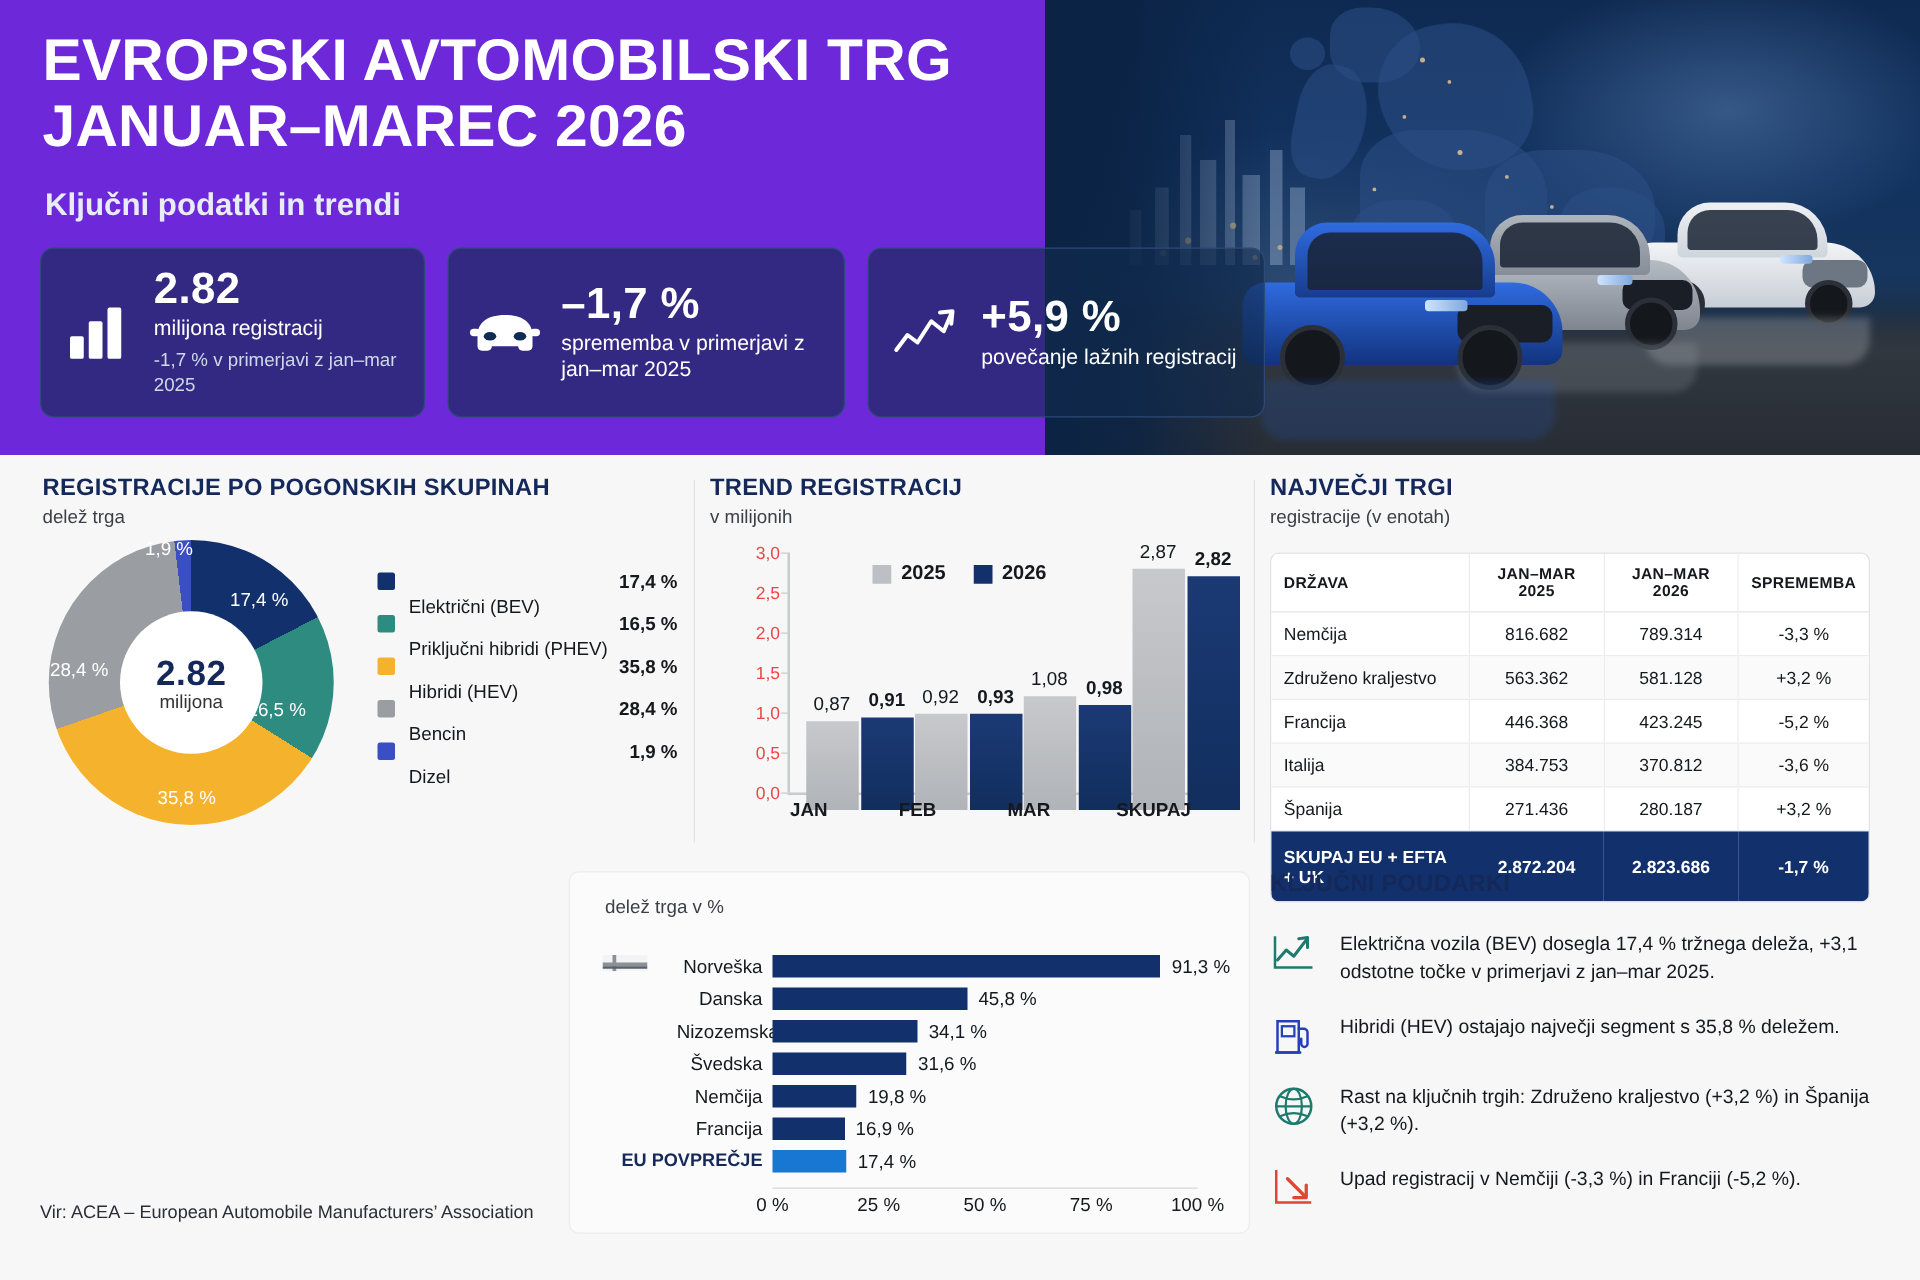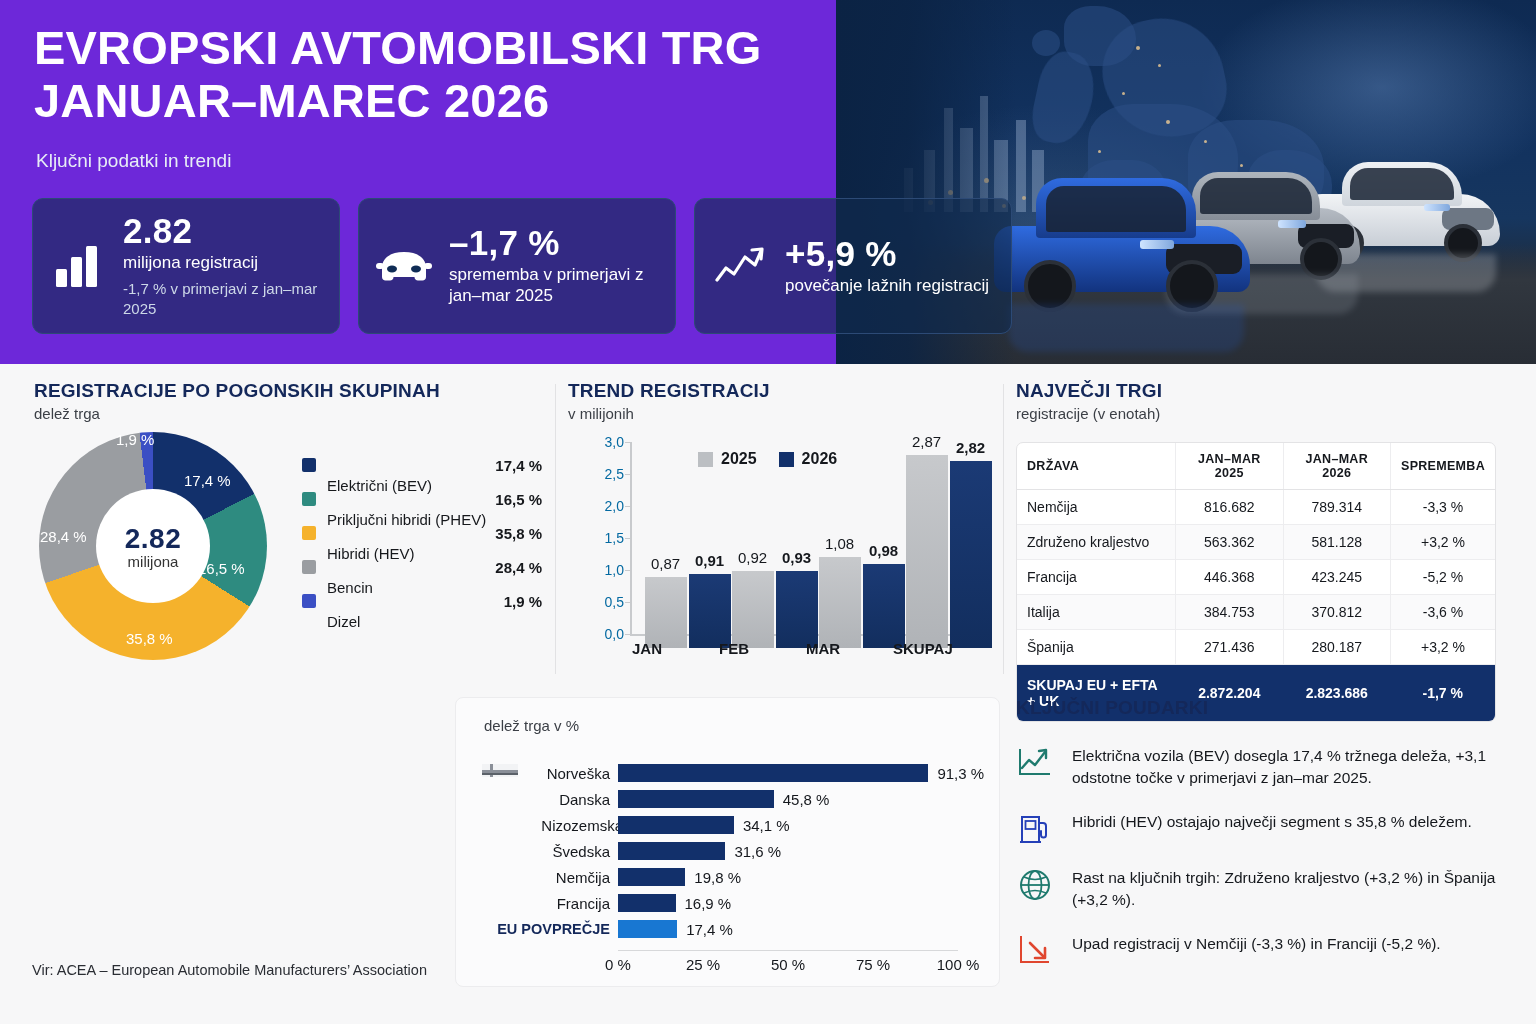--- a/index.html
+++ b/index.html
@@ -51,21 +51,21 @@
   .car .lamp { position:absolute; background:linear-gradient(90deg,#cfe4ff,#7fa7dd); border-radius:3px; }
   .car .refl { position:absolute; opacity:.22; filter: blur(3px); border-radius: 0 0 20px 20px; }
 
   .hdr-title {
     position: absolute; left: 34px; top: 22px; width: 900px;
     color:#ffffff; font-weight: 800; font-size: 47px; line-height: 1.12;
     letter-spacing: .2px;
   }
   .hdr-sub {
     position:absolute; left:36px; top:150px;
-    color:#e7edf6; font-size:19px; font-weight:400;
+    color:#e7edf6; font-size:25px; font-weight:700;
   }
   .kpi-row { position:absolute; left:32px; top:198px; display:flex; gap:18px; }
   .kpi {
     width:308px; height:136px; border:1px solid #2c4a76; border-radius:11px;
     background: rgba(16,42,78,.62);
     display:flex; align-items:center; padding:0 16px 0 14px; gap:14px;
   }
   .kpi.w2 { width:318px; }
   .kpi.w3 { width:318px; }
   .kpi-icon { width:62px; flex:0 0 62px; display:flex; align-items:center; justify-content:center; }
@@ -98,21 +98,21 @@
   .lg-row { display:flex; align-items:center; height:34px; }
   .lg-sw { width:14px; height:14px; border-radius:2px; flex:0 0 14px; }
   .lg-name { font-size:15px; color:#16181c; margin-left:11px; flex:1; white-space:nowrap;margin-top:40px; }
   .lg-val { font-size:15px; font-weight:700; color:#16181c; text-align:right; }
 
   
   #trend-panel { position:absolute; left:568px; top:380px; width:420px; height:300px; }
   .tr-plot { position:absolute; left:16px; top:62px; width:400px; height:206px; }
   .tr-axis { position:absolute; left:46px; top:0; width:1.5px; height:192px; background:#c8cacd; }
   .tr-base { position:absolute; left:46px; top:192px; width:352px; height:1.5px; background:#c8cacd; }
-  .ytick { position:absolute; left:0; width:40px; text-align:right; font-size:14px; color:#0369a1; transform:translateY(-8px); }
+  .ytick { position:absolute; left:0; width:40px; text-align:right; font-size:14px; color:#ef4444; transform:translateY(-8px); }
   .ytickline { position:absolute; left:41px; width:5px; height:1px; background:#c8cacd; }
   .grp { position:absolute; bottom:0; display:flex; align-items:flex-end; gap:2px; }
   .bar { width:42px; position:relative;text-decoration:underline; }
   .bar.y25 { background:linear-gradient(180deg,#c7c9cc,#b0b3b7); }
   .bar.y26 { background:linear-gradient(180deg,#1b3a75,#122e5e); }
   .bar .blab { position:absolute; bottom:100%; left:50%; transform:translateX(-50%); margin-bottom:5px; font-size:15px; white-space:nowrap; color:#15181d; }
   .bar.y26 .blab { font-weight:700; }
   .xlab { position:absolute; top:198px; font-size:15px; font-weight:700; color:#15181d; text-align:left; }
   .tr-legend { position:absolute; left:130px; top:70px; display:flex; gap:22px; align-items:center; }
   .tl-item { display:flex; align-items:center; gap:8px; font-size:16px; color:#15181d; font-weight:700; }

